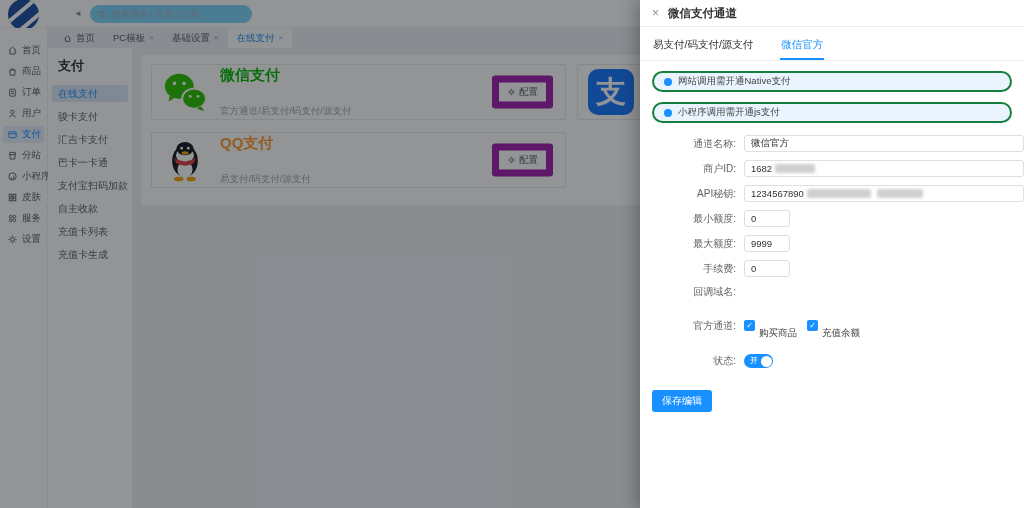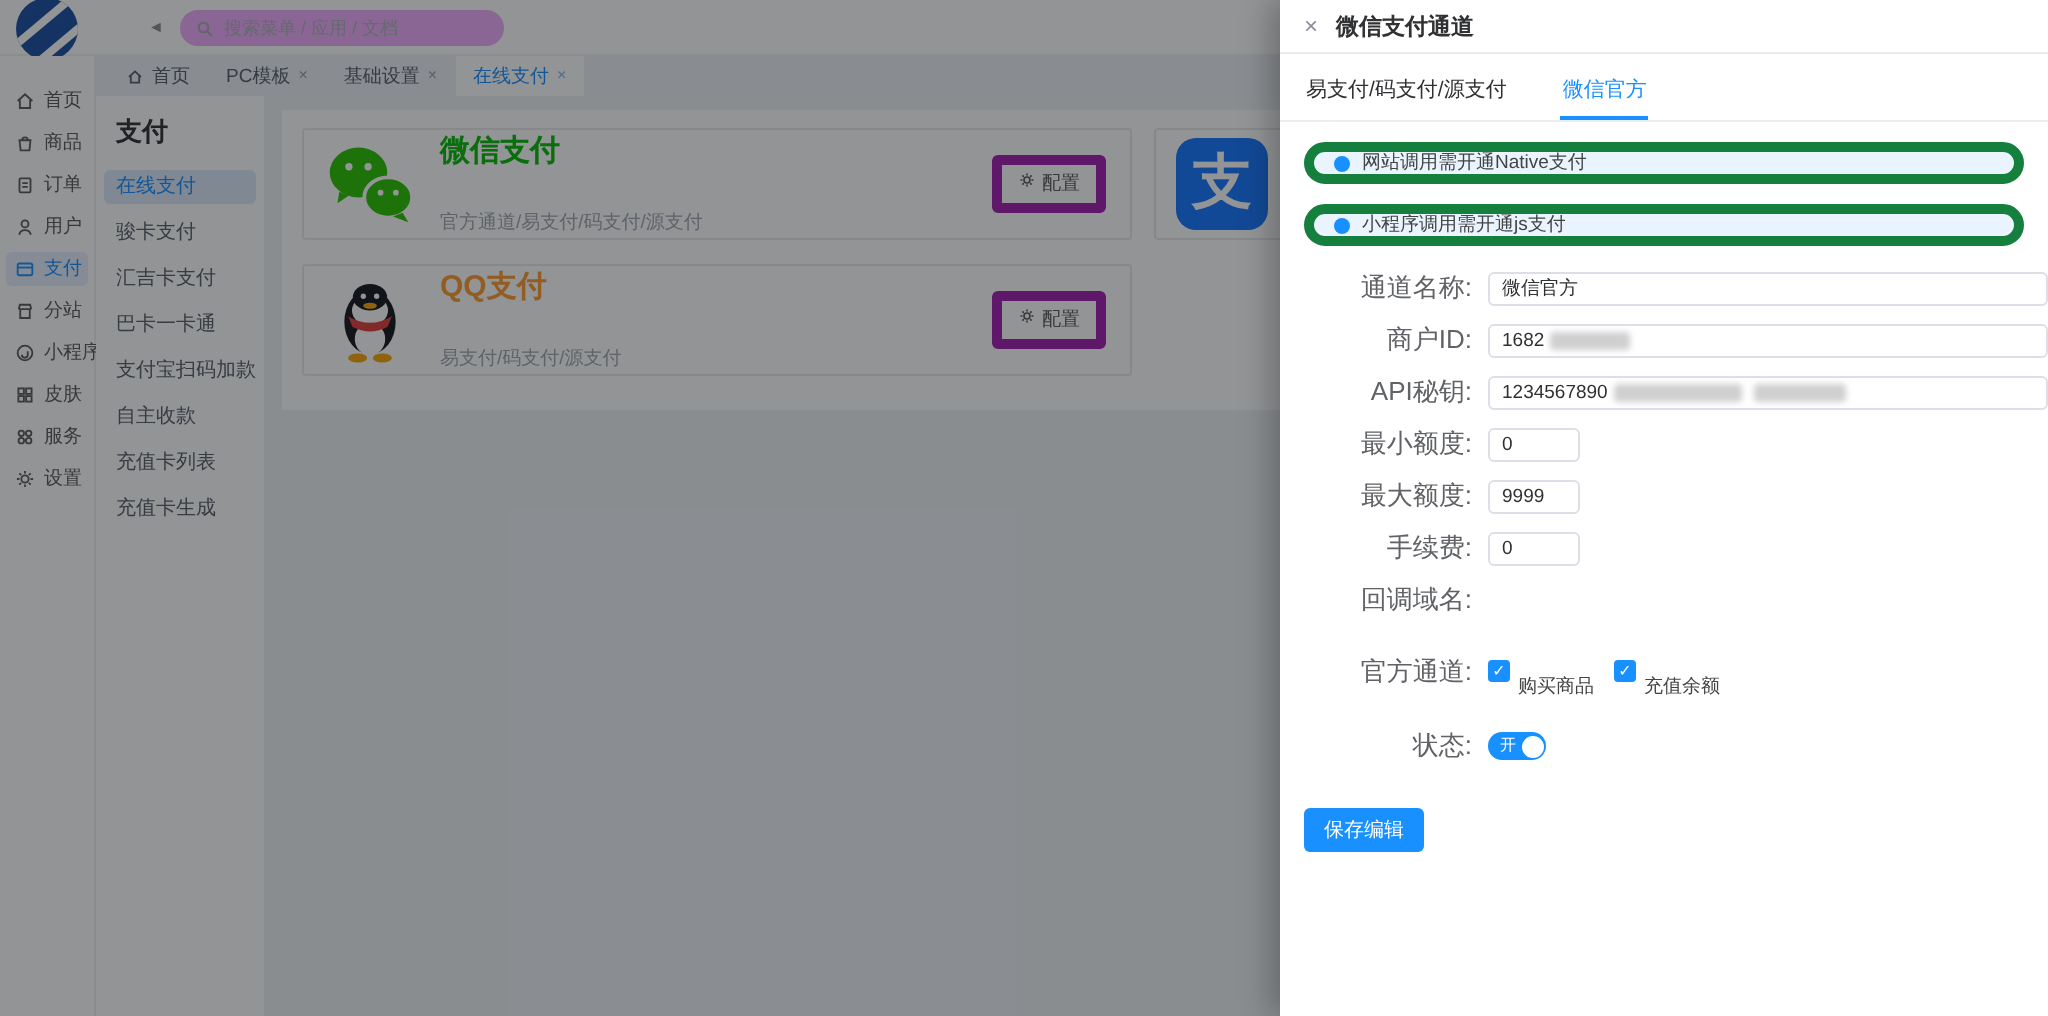--- a/index.html
+++ b/index.html
@@ -7,21 +7,21 @@
   body { font-family:"Liberation Sans","DejaVu Sans",sans-serif; background:#fff; }
   #app { position:relative; width:1024px; height:508px; overflow:hidden; background:#f0f2f5; }
 
   
   .header { position:absolute; left:0; top:0; width:1024px; height:28px; background:#fff; border-bottom:1px solid #f0f0f0; z-index:2; }
   .logo { position:absolute; left:8px; top:-1px; width:31px; height:31px; border-radius:50%; background:#1d4fa1; overflow:hidden; }
   .logo i { position:absolute; display:block; background:#fff; height:3.5px; width:40px; transform:rotate(-40deg); }
   .logo i.s1 { top:12px; left:-9px; }
   .logo i.s2 { top:20px; left:3px; }
   .collapse { position:absolute; left:74px; top:9px; font-size:8px; color:#8c8c8c; cursor:pointer; }
-  .search { position:absolute; left:90px; top:5px; width:162px; height:18px; background:#f0abfc; border-radius:9px; display:flex; align-items:center; padding:0 8px; }
+  .search { position:absolute; left:90px; top:5px; width:162px; height:18px; background:#7dd3fc; border-radius:9px; display:flex; align-items:center; padding:0 8px; }
   .search svg { width:9px; height:9px; stroke:#a8abb2; fill:none; stroke-width:1.4; margin-right:5px; flex:none; }
   .search input { border:none; outline:none; background:transparent; font-size:9px; color:#333; width:100%; font-family:inherit; }
   .search input::placeholder { color:#aeb2b8; }
 
   
   .tabbar { position:absolute; left:48px; top:28px; right:0; height:20px; background:#eef0f4; display:flex; align-items:stretch; padding-left:6px; z-index:2; }
   .tab { display:flex; align-items:center; padding:0 9px; font-size:9.5px; color:#5a5e66; cursor:pointer; gap:4px; white-space:nowrap; }
   .tab.active { background:#fff; color:#1890ff; }
   .tab .tclose { font-size:8px; color:#9aa0a6; line-height:1; }
   .tab.active .tclose { color:#7db8f0; }
@@ -41,42 +41,42 @@
 
   
   .content { position:absolute; left:133px; top:48px; right:0; bottom:0; background:#f0f2f5; z-index:1; }
   .panel { position:absolute; left:8px; top:7px; right:0; height:150px; background:#fff; padding:9px 0 0 10px; }
   .cardgrid { display:grid; grid-template-columns:415px 415px; grid-auto-rows:56px; gap:12px 11px; }
   .card { border:1px solid #e9e9e9; border-radius:2px; background:#fff; position:relative; display:flex; align-items:center; padding-left:10px; }
   .card .cicon { width:46px; height:46px; flex:none; display:flex; align-items:center; justify-content:center; }
   .card .ctext { margin-left:12px; }
   .card .ctitle { font-size:15px; font-weight:bold; }
   .card .csub { font-size:9.5px; color:#a3a6ad; margin-top:20px; }
-  .cfg-btn { position:absolute; right:12px; top:50%; transform:translateY(-50%); display:flex; gap:3px; border:5px solid #a21caf; border-radius:3px; background:#fff; padding:3px 8px; font-size:9.5px; color:#595959; cursor:pointer; }
+  .cfg-btn { position:absolute; right:12px; top:50%; transform:translateY(-50%); display:flex; align-items:center; gap:3px; border:7px solid #a21caf; border-radius:3px; background:#fff; padding:3px 8px; font-size:9.5px; color:#595959; cursor:pointer; }
   .cfg-btn svg { width:9px; height:9px; stroke:#595959; fill:none; stroke-width:1.1; }
   .alipay-logo { width:46px; height:46px; border-radius:10px; background:#1677ff; display:flex; align-items:center; justify-content:center; color:#fff; font-size:30px; font-weight:bold; line-height:1; }
 
   
   .mask { position:absolute; inset:0; background:rgba(13,17,23,0.45); z-index:10; }
 
   
   .drawer { position:absolute; left:640px; top:0; width:384px; height:508px; background:#fff; z-index:20; box-shadow:-5px 0 14px rgba(0,0,0,0.25); }
   .d-header { height:27px; border-bottom:1px solid #ebeef0; display:flex; align-items:center; padding-left:12px; }
   .d-close { font-size:12px; color:#8a8f99; margin-right:9px; cursor:pointer; line-height:1; }
   .d-title { font-size:11.5px; font-weight:bold; color:#303133; }
   .d-tabs { display:flex; gap:26px; padding:0 12px; border-bottom:1px solid #ebeef0; margin-top:5px; }
   .d-tab { font-size:10.5px; color:#303133; padding:6px 1px 6px 1px; cursor:pointer; border-bottom:2px solid transparent; }
   .d-tab.active { color:#1890ff; border-bottom-color:#1890ff; }
-  .d-alert { margin:10px 12px 0 12px; height:21px; border-radius:11px; background:#e9f4fe; border:5px solid #15803d; display:flex; align-items:center; padding-left:10px; }
+  .d-alert { margin:10px 12px 0 12px; height:21px; border-radius:11px; background:#e9f4fe; border:2px solid #15803d; display:flex; align-items:center; padding-left:10px; }
   .d-alert .dot { width:8px; height:8px; border-radius:50%; background:#1890ff; margin-right:6px; flex:none; }
   .d-alert span { font-size:9.5px; color:#444; }
 
   .form { margin-top:12px; }
   .frow { display:flex; align-items:center; margin-bottom:8px; }
-  .flabel { width:104px; flex:none; text-align:right; padding-right:8px; font-size:13px; color:#606266; }
+  .flabel { width:104px; flex:none; text-align:right; padding-right:8px; font-size:10px; color:#606266; }
   .finput { height:17px; border:1px solid #dcdfe6; border-radius:3px; background:#fff; display:flex; align-items:center; padding:0 6px; font-size:9.5px; color:#303133; overflow:hidden; white-space:nowrap; }
   .finput.full { width:312px; }
   .finput.small { width:46px; }
   .redact { display:inline-block; height:9px; border-radius:2px; background:#cfcfcf; filter:blur(1.6px); margin:0 3px; vertical-align:middle; }
 
   .cbx { width:11px; height:11px; border-radius:2px; background:#1890ff; color:#fff; font-size:8px; line-height:11px; text-align:center; display:inline-block; cursor:pointer; flex:none; }
   .cbx-label { font-size:9.5px; color:#444; margin:16px 10px 0 4px; }
 
   .toggle { position:relative; width:29px; height:14px; border-radius:7px; background:#1890ff; cursor:pointer; flex:none; }
   .toggle .ttext { position:absolute; left:6px; top:2.5px; font-size:8px; color:#fff; line-height:1; }

